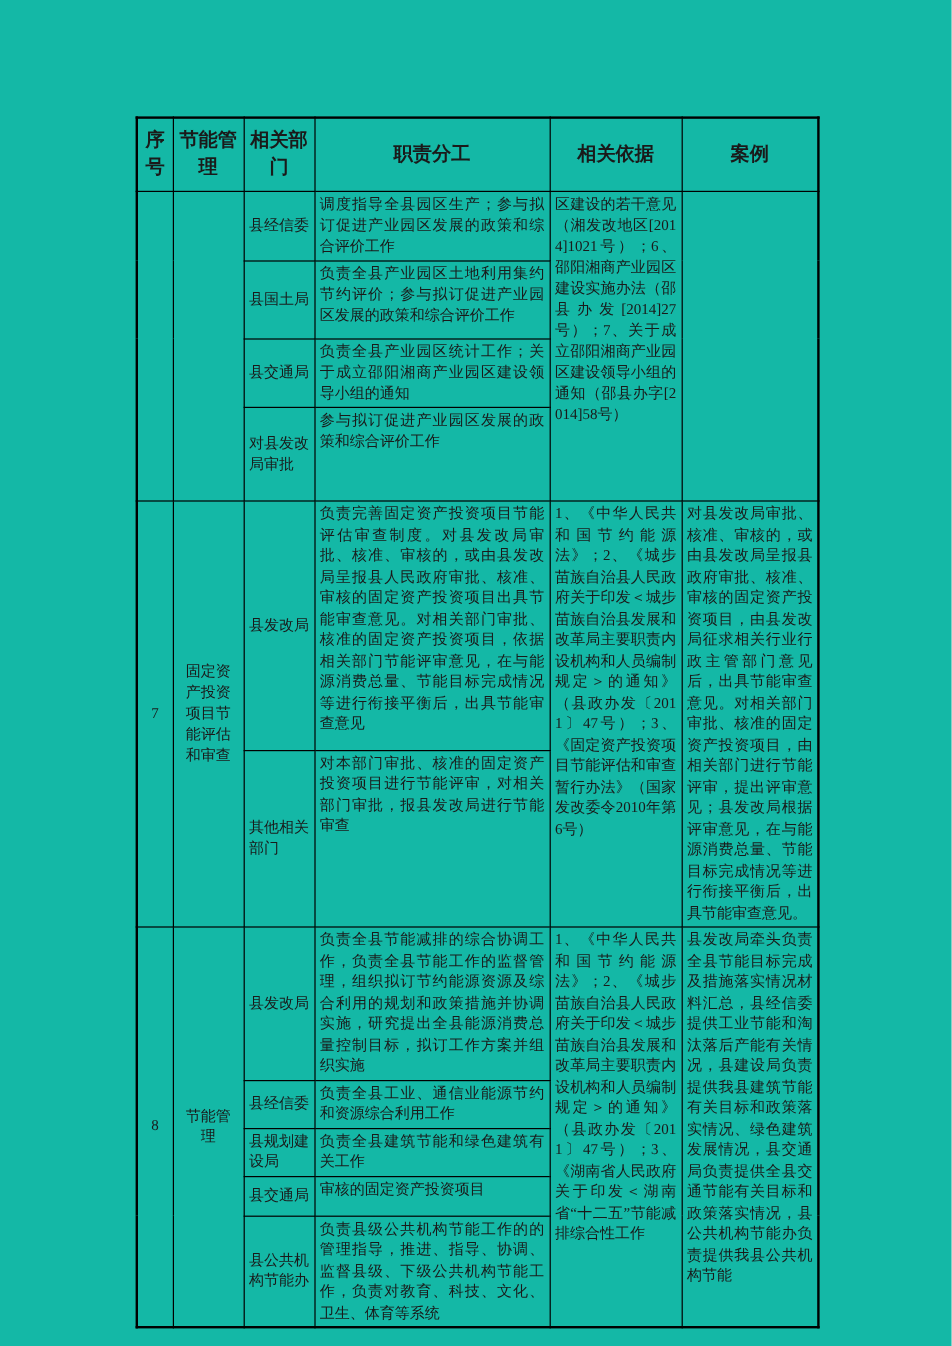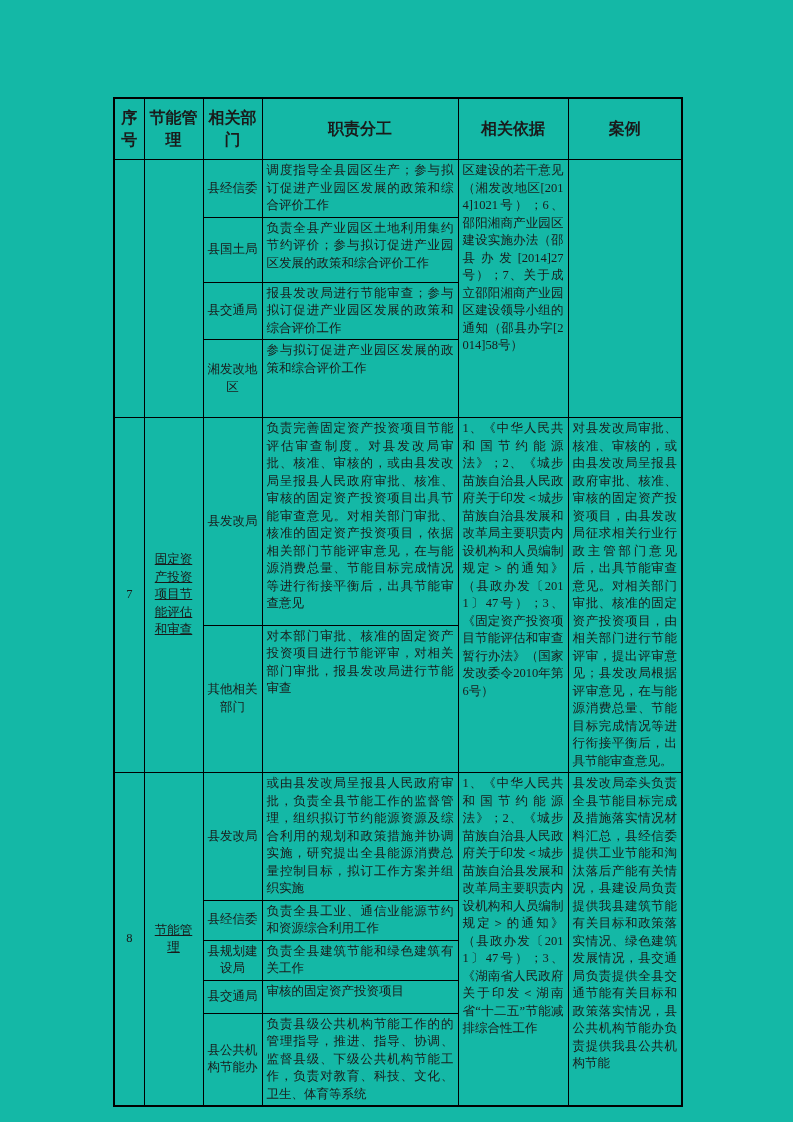--- a/index.html
+++ b/index.html
@@ -31,22 +31,22 @@
   .doc-table th{
     font-size:16px;
     font-weight:bold;
     text-align:center;
     vertical-align:middle;
     line-height:1.35;
     height:56px;
     padding:2px 3px;
   }
   td.c-no{ text-align:center; vertical-align:middle; }
-  td.c-matter{ text-align:center; vertical-align:middle; padding:2px 6px;text-decoration:underline; }
-  td.c-dept{ text-align:center; vertical-align:middle; }
+  td.c-matter{ text-align:center; vertical-align:middle; padding:2px 6px; }
+  td.c-dept{ text-align:left; vertical-align:middle; }
   td.c-duty{ text-align:justify; vertical-align:top;margin-left:30px; }
   td.c-basis{ text-align:justify; vertical-align:top; }
   td.c-case{ text-align:justify; vertical-align:top; }
   tr.h43{height:43px;} tr.h65{height:65px;} tr.h49{height:49px;} tr.h78{height:78px;}
   tr.h190{height:190px;} tr.h140{height:140px;}
   tr.h115{height:115px;} tr.h33{height:33px;} tr.h34{height:34px;} tr.h70{height:70px;}
 </style>
 </head>
 <body>
 
@@ -79,45 +79,45 @@
         <td class="c-duty">调度指导全县园区生产；参与拟订促进产业园区发展的政策和综合评价工作</td>
         <td class="c-basis" rowspan="4">区建设的若干意见（湘发改地区[2014]1021号）；6、邵阳湘商产业园区建设实施办法（邵县办发[2014]27号）；7、关于成立邵阳湘商产业园区建设领导小组的通知（邵县办字[2014]58号）</td>
         <td class="c-case" rowspan="4"></td>
       </tr>
       <tr class="h65">
         <td class="c-dept">县国土局</td>
         <td class="c-duty">负责全县产业园区土地利用集约节约评价；参与拟订促进产业园区发展的政策和综合评价工作</td>
       </tr>
       <tr class="h49">
         <td class="c-dept">县交通局</td>
-        <td class="c-duty">报县发改局进行节能审查；参与拟订促进产业园区发展的政策和综合评价工作</td>
+        <td class="c-duty">负责全县产业园区统计工作；关于成立邵阳湘商产业园区建设领导小组的通知</td>
       </tr>
       <tr class="h78">
-        <td class="c-dept">湘发改地区</td>
+        <td class="c-dept">对县发改局审批</td>
         <td class="c-duty">参与拟订促进产业园区发展的政策和综合评价工作</td>
       </tr>
 
       <tr class="h190">
         <td class="c-no" rowspan="2">7</td>
         <td class="c-matter" rowspan="2">固定资产投资项目节能评估和审查</td>
         <td class="c-dept">县发改局</td>
         <td class="c-duty">负责完善固定资产投资项目节能评估审查制度。对县发改局审批、核准、审核的，或由县发改局呈报县人民政府审批、核准、审核的固定资产投资项目出具节能审查意见。对相关部门审批、核准的固定资产投资项目，依据相关部门节能评审意见，在与能源消费总量、节能目标完成情况等进行衔接平衡后，出具节能审查意见</td>
         <td class="c-basis" rowspan="2">1、《中华人民共和国节约能源法》；2、《城步苗族自治县人民政府关于印发＜城步苗族自治县发展和改革局主要职责内设机构和人员编制规定＞的通知》（县政办发〔2011〕47号）；3、《固定资产投资项目节能评估和审查暂行办法》（国家发改委令2010年第6号）</td>
         <td class="c-case" rowspan="2">对县发改局审批、核准、审核的，或由县发改局呈报县政府审批、核准、审核的固定资产投资项目，由县发改局征求相关行业行政主管部门意见后，出具节能审查意见。对相关部门审批、核准的固定资产投资项目，由相关部门进行节能评审，提出评审意见；县发改局根据评审意见，在与能源消费总量、节能目标完成情况等进行衔接平衡后，出具节能审查意见。</td>
       </tr>
       <tr class="h140">
         <td class="c-dept">其他相关部门</td>
         <td class="c-duty">对本部门审批、核准的固定资产投资项目进行节能评审，对相关部门审批，报县发改局进行节能审查</td>
       </tr>
 
       <tr class="h115">
         <td class="c-no" rowspan="5">8</td>
         <td class="c-matter" rowspan="5">节能管理</td>
         <td class="c-dept">县发改局</td>
-        <td class="c-duty">或由县发改局呈报县人民政府审批，负责全县节能工作的监督管理，组织拟订节约能源资源及综合利用的规划和政策措施并协调实施，研究提出全县能源消费总量控制目标，拟订工作方案并组织实施</td>
+        <td class="c-duty">负责全县节能减排的综合协调工作，负责全县节能工作的监督管理，组织拟订节约能源资源及综合利用的规划和政策措施并协调实施，研究提出全县能源消费总量控制目标，拟订工作方案并组织实施</td>
         <td class="c-basis" rowspan="5">1、《中华人民共和国节约能源法》；2、《城步苗族自治县人民政府关于印发＜城步苗族自治县发展和改革局主要职责内设机构和人员编制规定＞的通知》（县政办发〔2011〕47号）；3、《湖南省人民政府关于印发＜湖南省“十二五”节能减排综合性工作</td>
         <td class="c-case" rowspan="5">县发改局牵头负责全县节能目标完成及措施落实情况材料汇总，县经信委提供工业节能和淘汰落后产能有关情况，县建设局负责提供我县建筑节能有关目标和政策落实情况、绿色建筑发展情况，县交通局负责提供全县交通节能有关目标和政策落实情况，县公共机构节能办负责提供我县公共机构节能</td>
       </tr>
       <tr class="h33">
         <td class="c-dept">县经信委</td>
         <td class="c-duty">负责全县工业、通信业能源节约和资源综合利用工作</td>
       </tr>
       <tr class="h34">
         <td class="c-dept">县规划建设局</td>
         <td class="c-duty">负责全县建筑节能和绿色建筑有关工作</td>

